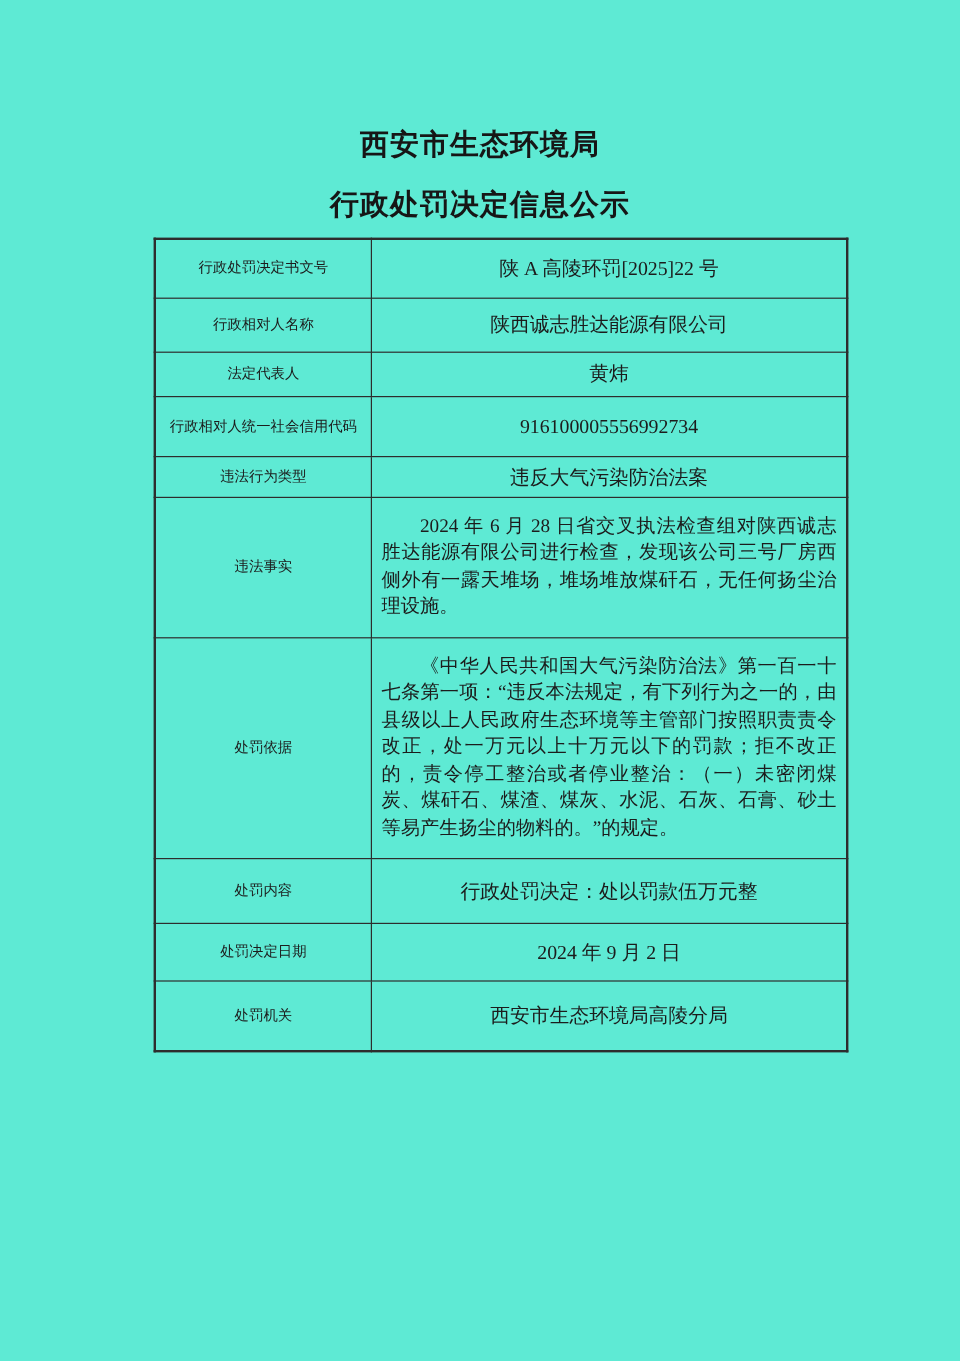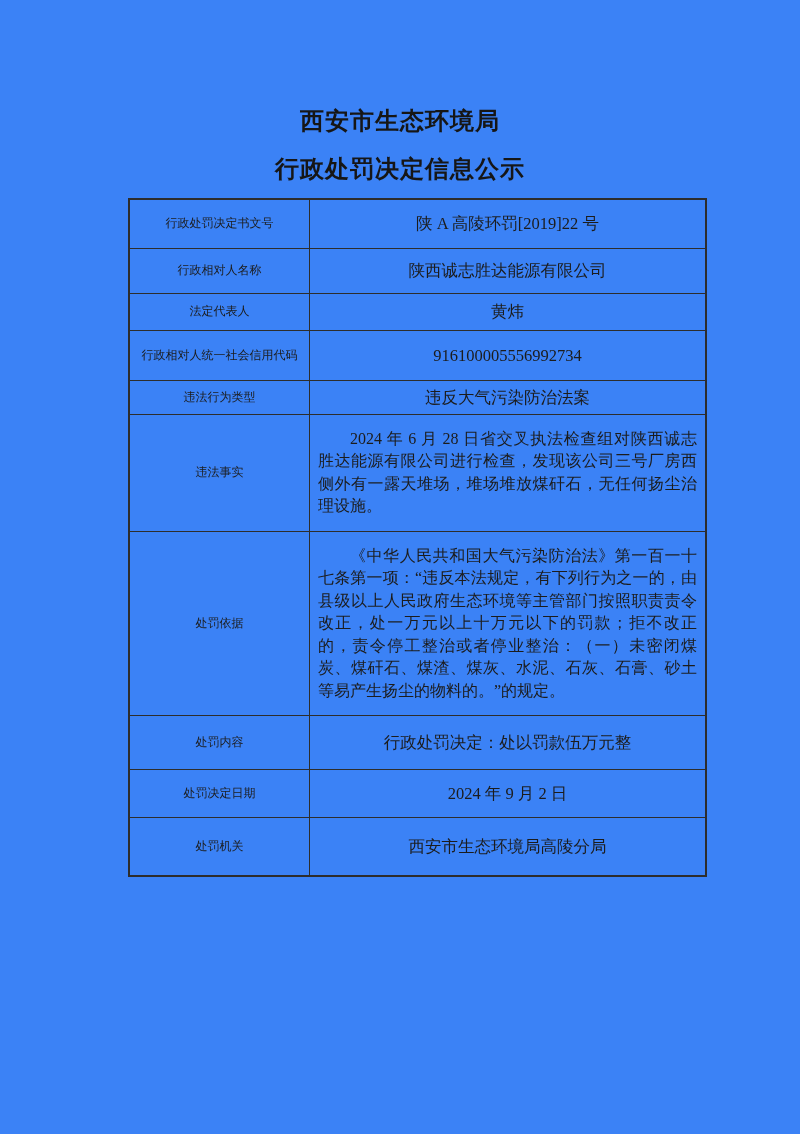--- a/index.html
+++ b/index.html
@@ -5,41 +5,41 @@
   html, body {
     margin: 0;
     padding: 0;
     background: #ffffff;
   }
   .page {
     position: relative;
     width: 800px;
     height: 1134px;
     margin: 0 auto;
-    background: #3b82f6;
+    background: #5eead4;
     color: #1c1c1c;
     font-family: "Liberation Serif", "DejaVu Serif", serif;
     overflow: hidden;
   }
   .doc-title {
     margin: 0;
     padding-top: 104px;
     text-align: center;
     font-family: "Liberation Sans", "DejaVu Sans", sans-serif;
     font-size: 24px;
     font-weight: 700;
     letter-spacing: 1px;
     line-height: 34px;
     color: #161616;
   }
   .doc-subtitle {
     margin: 0;
     margin-top: 17px;
     text-align: center;
-    font-family: Liberation Mono, monospace;
+    font-family: Liberation Sans, sans-serif;
     font-size: 24px;
     font-weight: 700;
     letter-spacing: 1px;
     line-height: 32px;
     color: #161616;
   }
   table.penalty-table {
     border-collapse: collapse;
     table-layout: fixed;
     margin-left: 128px;
@@ -93,21 +93,21 @@
 <div class="page">
 
   <h1 class="doc-title">西安市生态环境局</h1>
 
   <h2 class="doc-subtitle">行政处罚决定信息公示</h2>
 
   <table class="penalty-table">
     <tbody>
       <tr class="r1">
         <td class="cell-label">行政处罚决定书文号</td>
-        <td class="cell-value">陕 A 高陵环罚[2019]22 号</td>
+        <td class="cell-value">陕 A 高陵环罚[2025]22 号</td>
       </tr>
       <tr class="r2">
         <td class="cell-label">行政相对人名称</td>
         <td class="cell-value">陕西诚志胜达能源有限公司</td>
       </tr>
       <tr class="r3">
         <td class="cell-label">法定代表人</td>
         <td class="cell-value">黄炜</td>
       </tr>
       <tr class="r4">

